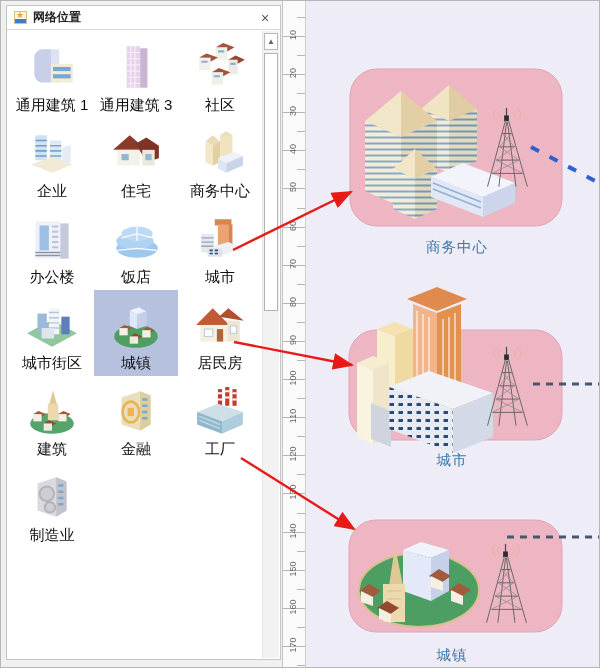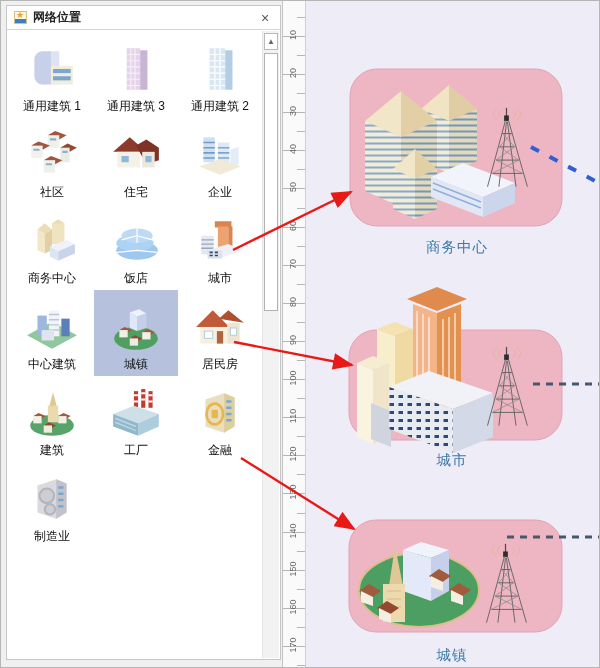--- a/index.html
+++ b/index.html
@@ -29,21 +29,21 @@
   .win-icon .bar { position:absolute; left:0; right:0; bottom:0; height:4px; background:#3f7fc0; }
   #panel-title { font-size: 12px; font-weight: 700; color: #222; flex: 1; }
   #close-btn { font-size: 14px; color: #555; width: 16px; text-align: center; cursor: default; line-height: 14px; }
   #items {
     position: absolute; left: 3px; top: 26px; width: 252px;
     display: grid; grid-template-columns: repeat(3, 84px); grid-auto-rows: 86px;
   }
   .cell { display: flex; flex-direction: column; align-items: center; justify-content: flex-end; padding-bottom: 3px; }
   .cell.selected { background: var(--selection, #b6c2dd); }
   .cell svg { width: 54px; height: 54px; flex: 0 0 auto; }
-  .cell .lbl { font-size: 12px; color: #111; margin-top: 1px; white-space: nowrap; }
+  .cell .lbl { font-size: 15px; color: #111; margin-top: 1px; white-space: nowrap; }
   
   #scrollbar { position: absolute; right: 1px; top: 25px; width: 17px; bottom: 1px; background: #f2f2f2; border-left: 1px solid #e6e6e6; }
   #sb-up { position: absolute; top: 2px; left: 1px; right: 1px; height: 17px; background: #fff; border: 1px solid #b9b9b9;
            color: #666; font-size: 8px; display: flex; align-items: center; justify-content: center; }
   #sb-thumb { position: absolute; top: 22px; left: 1px; right: 1px; height: 258px; background: #fff; border: 1px solid #b2b2b2; }
   
   #ruler { position: absolute; left: 282px; top: 0; width: 23px; height: 668px; background: #fafafb; border-right: 1px solid #cfcfcf; }
   .tick { position: absolute; background: #b6b6b6; height: 1px; right: 0; }
   .tick.major { width: 22px; }
   .tick.minor { width: 8px; }
@@ -83,78 +83,79 @@
     <svg viewBox="0 0 52 52">
             <rect x="17" y="5" width="13" height="40" fill="#e6d3ea"></rect>
             <rect x="30" y="7" width="7" height="38" fill="#c9b4d4"></rect>
             <path d="M21 5v40M25 5v40" stroke="#f6eef8" stroke-width="1.2"></path>
             <path d="M17 11h13M17 17h13M17 23h13M17 29h13M17 35h13M17 41h13" stroke="#f6eef8"></path>
           </svg>
     <span class="lbl">通用建筑 3</span>
   </div>
         <div class="cell">
     <svg viewBox="0 0 52 52">
-            <rect x="16" y="5" width="15" height="40" fill="#d9e7f5"></rect>
-            <rect x="31" y="7" width="7" height="38" fill="#b5cde4"></rect>
-            <path d="M21 5v40M26 5v40" stroke="#ffffff" stroke-width="1.2"></path>
-            <path d="M16 11h15M16 17h15M16 23h15M16 29h15M16 35h15M16 41h15" stroke="#ffffff"></path>
-          </svg>
-    <span class="lbl">通用建筑 2</span>
-  </div>
-        <div class="cell">
-    <svg viewBox="0 0 52 52">
             <polygon points="22,6 29,2 40,6 33,10" fill="#a2543c"></polygon>
             <rect x="22" y="6" width="11" height="12" fill="#eef0ea"></rect>
             <polygon points="6,16 13,12 24,16 17,20" fill="#a2543c"></polygon>
             <rect x="6" y="16" width="11" height="12" fill="#f2f2ec"></rect>
             <polygon points="34,18 41,14 50,18 43,22" fill="#93482f"></polygon>
             <rect x="34" y="18" width="9" height="14" fill="#e9ebe4"></rect>
             <polygon points="18,30 25,26 36,30 29,34" fill="#a2543c"></polygon>
             <rect x="18" y="30" width="11" height="12" fill="#eef0ea"></rect>
             <path d="M24 10h6M8 20h6M36 22h5M20 34h6" stroke="#8fb0cc" stroke-width="2"></path>
           </svg>
     <span class="lbl">社区</span>
   </div>
         <div class="cell">
     <svg viewBox="0 0 52 52">
+            <rect x="10" y="8" width="11" height="24" fill="#cfe0f0"></rect>
+            <path d="M10 13h11M10 18h11M10 23h11M10 28h11" stroke="#6f9cc9" stroke-width="1.5"></path>
+            <rect x="24" y="13" width="11" height="21" fill="#dde9f4"></rect>
+            <path d="M24 18h11M24 23h11M24 28h11" stroke="#7ba6cf" stroke-width="1.5"></path>
+            <polygon points="36,20 44,17 44,34 36,37" fill="#e4ecf6"></polygon>
+            <polygon points="6,36 26,29 46,36 26,44" fill="#f0ead6"></polygon>
+          </svg>
+    <span class="lbl">企业</span>
+  </div>
+        <div class="cell">
+    <svg viewBox="0 0 52 52">
             <polygon points="4,22 20,8 36,22" fill="#8c3a2c"></polygon>
             <rect x="8" y="22" width="22" height="15" fill="#f4f1e8"></rect>
             <polygon points="26,16 36,10 48,18 48,30 36,34" fill="#7e3326"></polygon>
             <rect x="32" y="22" width="12" height="15" fill="#ece8dc"></rect>
             <rect x="12" y="26" width="7" height="6" fill="#8fb8d8"></rect>
             <rect x="35" y="26" width="6" height="6" fill="#8fb8d8"></rect>
           </svg>
     <span class="lbl">住宅</span>
-  </div>
-        <div class="cell">
-    <svg viewBox="0 0 52 52">
-            <rect x="10" y="8" width="11" height="24" fill="#cfe0f0"></rect>
-            <path d="M10 13h11M10 18h11M10 23h11M10 28h11" stroke="#6f9cc9" stroke-width="1.5"></path>
-            <rect x="24" y="13" width="11" height="21" fill="#dde9f4"></rect>
-            <path d="M24 18h11M24 23h11M24 28h11" stroke="#7ba6cf" stroke-width="1.5"></path>
-            <polygon points="36,20 44,17 44,34 36,37" fill="#e4ecf6"></polygon>
-            <polygon points="6,36 26,29 46,36 26,44" fill="#f0ead6"></polygon>
-          </svg>
-    <span class="lbl">企业</span>
   </div>
         <div class="cell">
     <svg viewBox="0 0 52 52">
             <polygon points="19,8 12,14 19,18 26,14" fill="#eadcb4"></polygon>
             <polygon points="12,14 12,34 19,37 19,18" fill="#f2e7c6"></polygon>
             <polygon points="19,18 19,37 26,34 26,14" fill="#e2d0a2"></polygon>
             <polygon points="32,4 26,8 32,11 38,8" fill="#eadcb4"></polygon>
             <rect x="26" y="8" width="12" height="20" fill="#efe3c0"></rect>
             <polygon points="24,30 40,24 48,28 32,35" fill="#f0f2fa"></polygon>
             <polygon points="24,30 24,40 32,44 32,35" fill="#dde4f4"></polygon>
             <polygon points="32,35 32,44 48,37 48,28" fill="#c9d3ea"></polygon>
           </svg>
     <span class="lbl">商务中心</span>
   </div>
         <div class="cell">
     <svg viewBox="0 0 52 52">
+            <rect x="10" y="8" width="24" height="36" fill="#eef1f7"></rect>
+            <rect x="34" y="10" width="8" height="34" fill="#c3cadc"></rect>
+            <rect x="14" y="12" width="9" height="24" fill="#9cc0e4"></rect>
+            <path d="M10 38h24M10 41h24" stroke="#8a93a8" stroke-width="1.5"></path>
+            <path d="M26 13h6M26 18h6M26 23h6M26 28h6M26 33h6" stroke="#b9c4d8" stroke-width="2"></path>
+          </svg>
+    <span class="lbl">办公楼</span>
+  </div>
+        <div class="cell">
+    <svg viewBox="0 0 52 52">
             <ellipse cx="27" cy="34" rx="20" ry="9" fill="#9fc8ee"></ellipse>
             <ellipse cx="25" cy="27" rx="18" ry="8" fill="#aed2f2"></ellipse>
             <ellipse cx="27" cy="20" rx="15" ry="7" fill="#bcdaf5"></ellipse>
             <path d="M27 13v14M27 20l15 4M27 20l-15 4M27 34l19 2M27 34l-19 2" stroke="#ffffff" stroke-width="1.2" fill="none"></path>
           </svg>
     <span class="lbl">饭店</span>
   </div>
         <div class="cell">
     <svg viewBox="0 0 52 52">
             <rect x="21" y="6" width="16" height="6" fill="#d8854e"></rect>
@@ -170,21 +171,21 @@
   </div>
         <div class="cell">
     <svg viewBox="0 0 52 52">
             <polygon points="26,46 2,33 26,20 50,33" fill="#90c79c"></polygon>
             <rect x="12" y="14" width="9" height="19" fill="#9db8dd"></rect>
             <rect x="23" y="9" width="10" height="25" fill="#f2f4f8"></rect>
             <path d="M23 13h10M23 18h10M23 23h10M23 28h10" stroke="#b9c6da" stroke-width="1.4"></path>
             <rect x="35" y="17" width="8" height="17" fill="#5b7fb8"></rect>
             <rect x="16" y="28" width="12" height="10" fill="#dfe5ee"></rect>
           </svg>
-    <span class="lbl">中心建筑</span>
+    <span class="lbl">城市街区</span>
   </div>
         <div class="cell selected">
     <svg viewBox="0 0 52 52">
             <ellipse cx="26" cy="36" rx="21" ry="11" fill="#4f9f63"></ellipse>
             <polygon points="29,8 20,11 27,15 36,12" fill="#eef2fb"></polygon>
             <polygon points="20,11 20,26 27,29 27,15" fill="#dfe7f8"></polygon>
             <polygon points="27,15 27,29 36,26 36,12" fill="#c6cfe8"></polygon>
             <polygon points="10,28 15,25 22,28 17,31" fill="#a05a3c"></polygon>
             <rect x="10" y="28" width="8" height="7" fill="#f2efe4"></rect>
             <polygon points="32,30 37,27 44,30 39,33" fill="#a05a3c"></polygon>
@@ -215,40 +216,40 @@
             <rect x="8" y="28" width="8" height="7" fill="#f2efe4"></rect>
             <polygon points="32,28 37,25 44,28 39,31" fill="#a05a3c"></polygon>
             <rect x="32" y="28" width="8" height="7" fill="#f2efe4"></rect>
             <polygon points="18,37 23,34 30,37 25,40" fill="#93482f"></polygon>
             <rect x="18" y="37" width="8" height="7" fill="#eeebe0"></rect>
           </svg>
     <span class="lbl">建筑</span>
   </div>
         <div class="cell">
     <svg viewBox="0 0 52 52">
+            <polygon points="12,12 30,6 40,10 40,38 30,44 12,38" fill="#e9debd"></polygon>
+            <polygon points="30,6 40,10 40,38 30,44" fill="#dccf9f"></polygon>
+            <ellipse cx="21" cy="26" rx="8" ry="10" fill="none" stroke="#e8b64c" stroke-width="2.5"></ellipse>
+            <rect x="18" y="22" width="6" height="8" fill="#e8b64c"></rect>
+            <path d="M32 14h5M32 20h5M32 26h5M32 32h5" stroke="#7ba6cf" stroke-width="2.5"></path>
+          </svg>
+    <span class="lbl">金融</span>
+  </div>
+        <div class="cell">
+    <svg viewBox="0 0 52 52">
             <rect x="24" y="4" width="4" height="16" fill="#c23b2e"></rect>
             <rect x="31" y="2" width="4" height="18" fill="#c23b2e"></rect>
             <rect x="38" y="4" width="4" height="16" fill="#c23b2e"></rect>
             <path d="M24 8h4M31 6h4M38 8h4M24 14h4M31 12h4M38 14h4" stroke="#fff" stroke-width="2"></path>
             <polygon points="4,26 24,18 48,26 28,35" fill="#cfdfe8"></polygon>
             <polygon points="4,26 4,38 28,47 28,35" fill="#8fb8cc"></polygon>
             <polygon points="28,35 28,47 48,38 48,26" fill="#aecddc"></polygon>
             <path d="M6 30l20 8M6 34l20 8" stroke="#bdd6e2" stroke-width="1.5"></path>
           </svg>
     <span class="lbl">工厂</span>
-  </div>
-        <div class="cell">
-    <svg viewBox="0 0 52 52">
-            <polygon points="12,12 30,6 40,10 40,38 30,44 12,38" fill="#e9debd"></polygon>
-            <polygon points="30,6 40,10 40,38 30,44" fill="#dccf9f"></polygon>
-            <ellipse cx="21" cy="26" rx="8" ry="10" fill="none" stroke="#e8b64c" stroke-width="2.5"></ellipse>
-            <rect x="18" y="22" width="6" height="8" fill="#e8b64c"></rect>
-            <path d="M32 14h5M32 20h5M32 26h5M32 32h5" stroke="#7ba6cf" stroke-width="2.5"></path>
-          </svg>
-    <span class="lbl">金融</span>
   </div>
         <div class="cell">
     <svg viewBox="0 0 52 52">
             <polygon points="12,12 30,6 40,10 40,38 30,44 12,38" fill="#dadade"></polygon>
             <polygon points="30,6 40,10 40,38 30,44" fill="#c2c2ca"></polygon>
             <circle cx="21" cy="22" r="7" fill="#cdcdd4" stroke="#b4b4bc" stroke-width="2"></circle>
             <circle cx="24" cy="35" r="5" fill="#cdcdd4" stroke="#b4b4bc" stroke-width="2"></circle>
             <path d="M32 14h5M32 20h5M32 26h5M32 32h5" stroke="#7ba6cf" stroke-width="2.5"></path>
           </svg>
     <span class="lbl">制造业</span>

